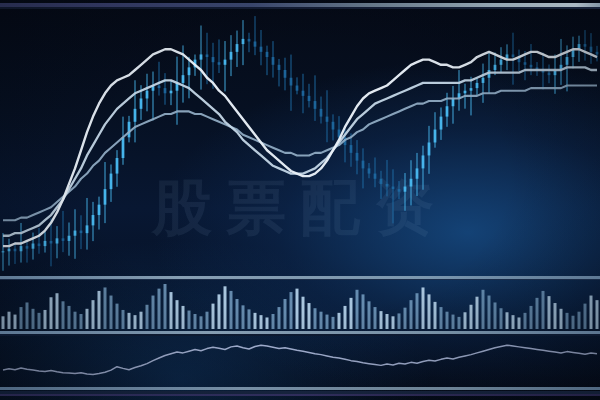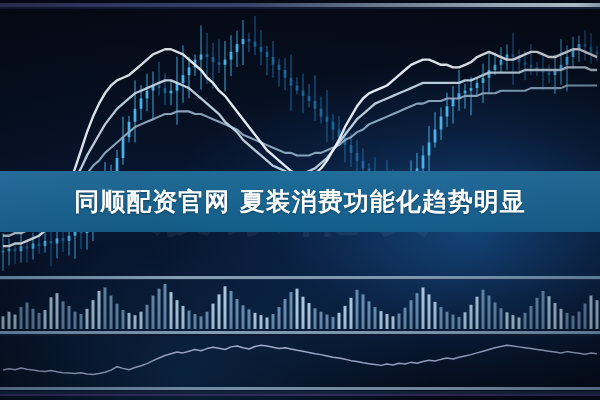--- a/index.html
+++ b/index.html
@@ -429,18 +429,14 @@
   <div id="top-rule2"></div>
 
   <div class="sep" id="sep-vol-top"></div>
   <div class="sep" id="sep-vol-top2"></div>
   <div class="sep" id="sep-vol-bot"></div>
   <div class="sep" id="sep-vol-bot2"></div>
   <div class="sep" id="sep-ind-bot"></div>
   <div class="sep" id="sep-ind-bot2"></div>
   <div class="sep" id="sep-ind-bot3"></div>
 
-  <div id="banner">
-    <div id="banner-inner"></div>
-    <div id="banner-title">同顺配资官网 夏装消费功能化趋势明显</div>
-  </div>
 
 </div>
 
 </body></html>

